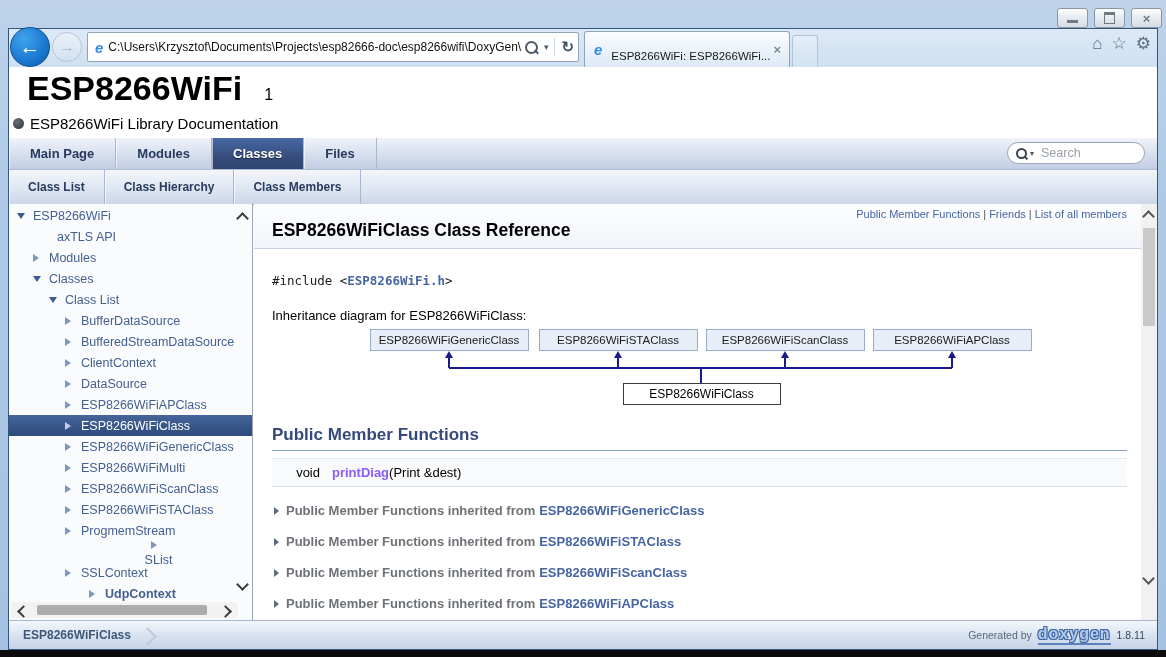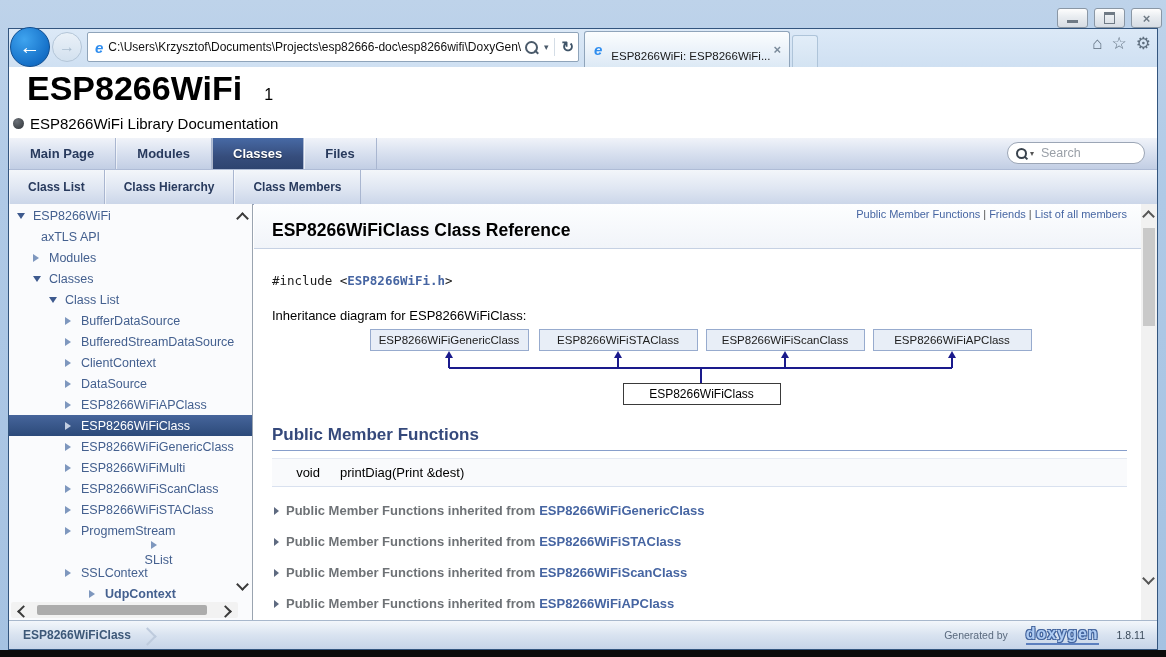--- a/index.html
+++ b/index.html
@@ -103,31 +103,31 @@
 
   .dg{position:relative;width:660px;height:78px;margin:6px auto 0;}
   .dg-box{position:absolute;top:0;height:20px;line-height:20px;text-align:center;font-size:11.5px;color:#202020;background:#E8EEF7;border:1px solid #97ABCE;box-sizing:content-box;}
   .dg-child{position:absolute;height:20px;line-height:20px;text-align:center;font-size:12px;color:#000;background:#FFF;border:1.5px solid #3A3A3A;}
   .dg-line{position:absolute;background:#1A1A8C;}
   .dg-arr{position:absolute;width:0;height:0;border-left:4px solid transparent;border-right:4px solid transparent;border-bottom:7px solid #1A1A8C;}
 
   .groupheader{margin-top:18px;font-size:17px;font-weight:bold;color:#35497B;padding-bottom:5px;border-bottom:1px solid #879ECB;}
   .memrow{margin-top:7px;background:#F9FAFC;border-top:1px solid #E4E9F3;border-bottom:1px solid #D9E1EF;padding:6px 0;display:flex;font-size:13px;color:#000;}
   .memrow .mleft{width:48px;text-align:right;flex:0 0 48px;}
-  .memrow .mname{color:#000000;font-weight:normal;margin-left:20px;}
+  .memrow .mname{color:#8b5cf6;font-weight:bold;margin-left:12px;}
   .inh-list{margin-top:8px;}
   .inh-row{padding:8px 2px;display:flex;align-items:center;font-size:13px;font-weight:bold;color:#6E7276;}
   .inh-row .iarr{width:0;height:0;border-top:4px solid transparent;border-bottom:4px solid transparent;border-left:5.5px solid #5E6A80;margin-right:7px;}
   .inh-row .iclass{color:#4665A2;margin-left:4px;}
 
   
   .footer{position:absolute;left:0;right:0;bottom:0;height:28px;background:linear-gradient(180deg,#F3F7FB,#D9E3F0 50%,#C6D4E8);border-top:1px solid #A8B8CC;display:flex;align-items:center;}
   .crumb{font-size:12px;font-weight:bold;color:#3D5878;padding-left:14px;}
   .crumb-chev{display:inline-block;width:11px;height:11px;border-top:2px solid #BECBDD;border-right:2px solid #BECBDD;transform:rotate(45deg);margin-left:10px;margin-bottom:-2px;}
-  .foot-right{margin-left:auto;display:flex;align-items:center;gap:18px;padding-right:12px;}
+  .foot-right{margin-left:auto;display:flex;align-items:center;gap:6px;padding-right:12px;}
   .genby{font-size:10.5px;color:#5A6A7E;}
   .doxylogo{font-size:16px;font-weight:bold;letter-spacing:1px;color:#AECBF2;
     text-shadow:-1px -1px 0 #44659E,1px -1px 0 #44659E,-1px 1px 0 #44659E,1px 1px 0 #44659E;
     border-bottom:2px solid #5C7FBE;line-height:1;padding-bottom:1px;}
   .ver{font-size:10.5px;color:#3A4A5A;}
 </style>
 </head>
 <body>
 
 <div class="stage">
@@ -211,21 +211,21 @@
       </div>
 
       <div class="bodyzone">
 
         <div class="sidebar">
           <div class="tree">
               <div class="trow" style="padding-left: 8px;">
                 <span class="arr down"></span>
                 <span>ESP8266WiFi</span>
               </div>
-              <div class="trow" style="padding-left: 16px;">
+              <div class="trow" style="padding-left: 32px;">
                 <span class="arr "></span>
                 <span>axTLS API</span>
               </div>
               <div class="trow" style="padding-left: 24px;">
                 <span class="arr right"></span>
                 <span>Modules</span>
               </div>
               <div class="trow" style="padding-left: 24px;">
                 <span class="arr down"></span>
                 <span>Classes</span>

